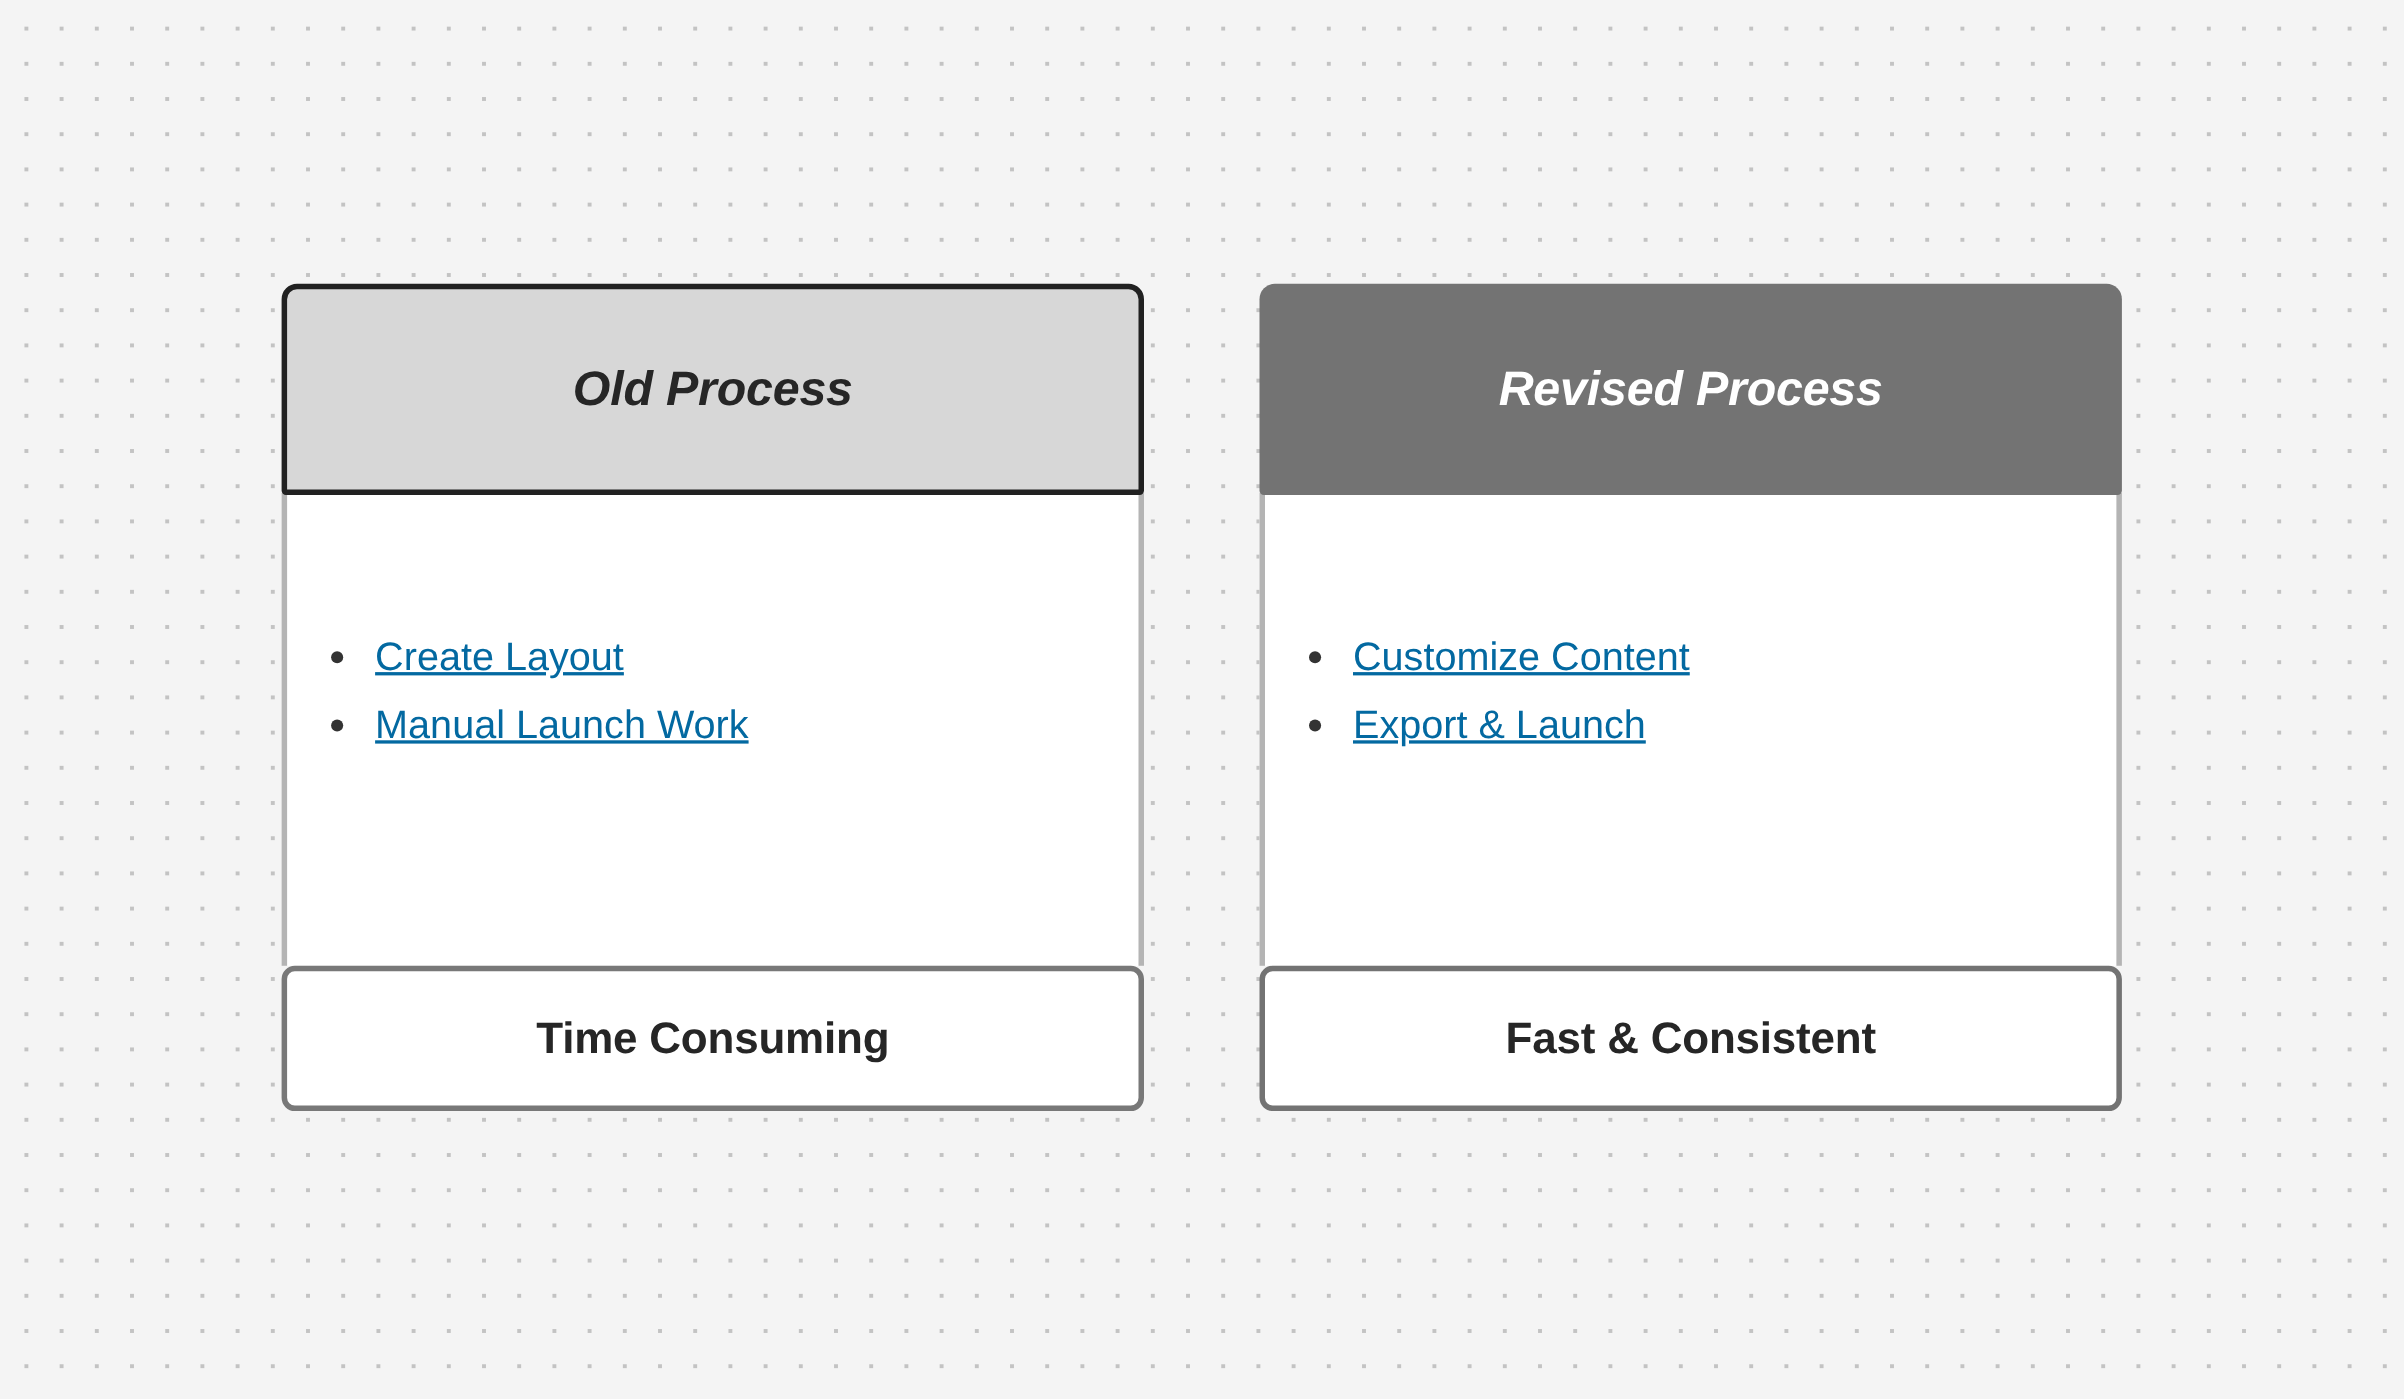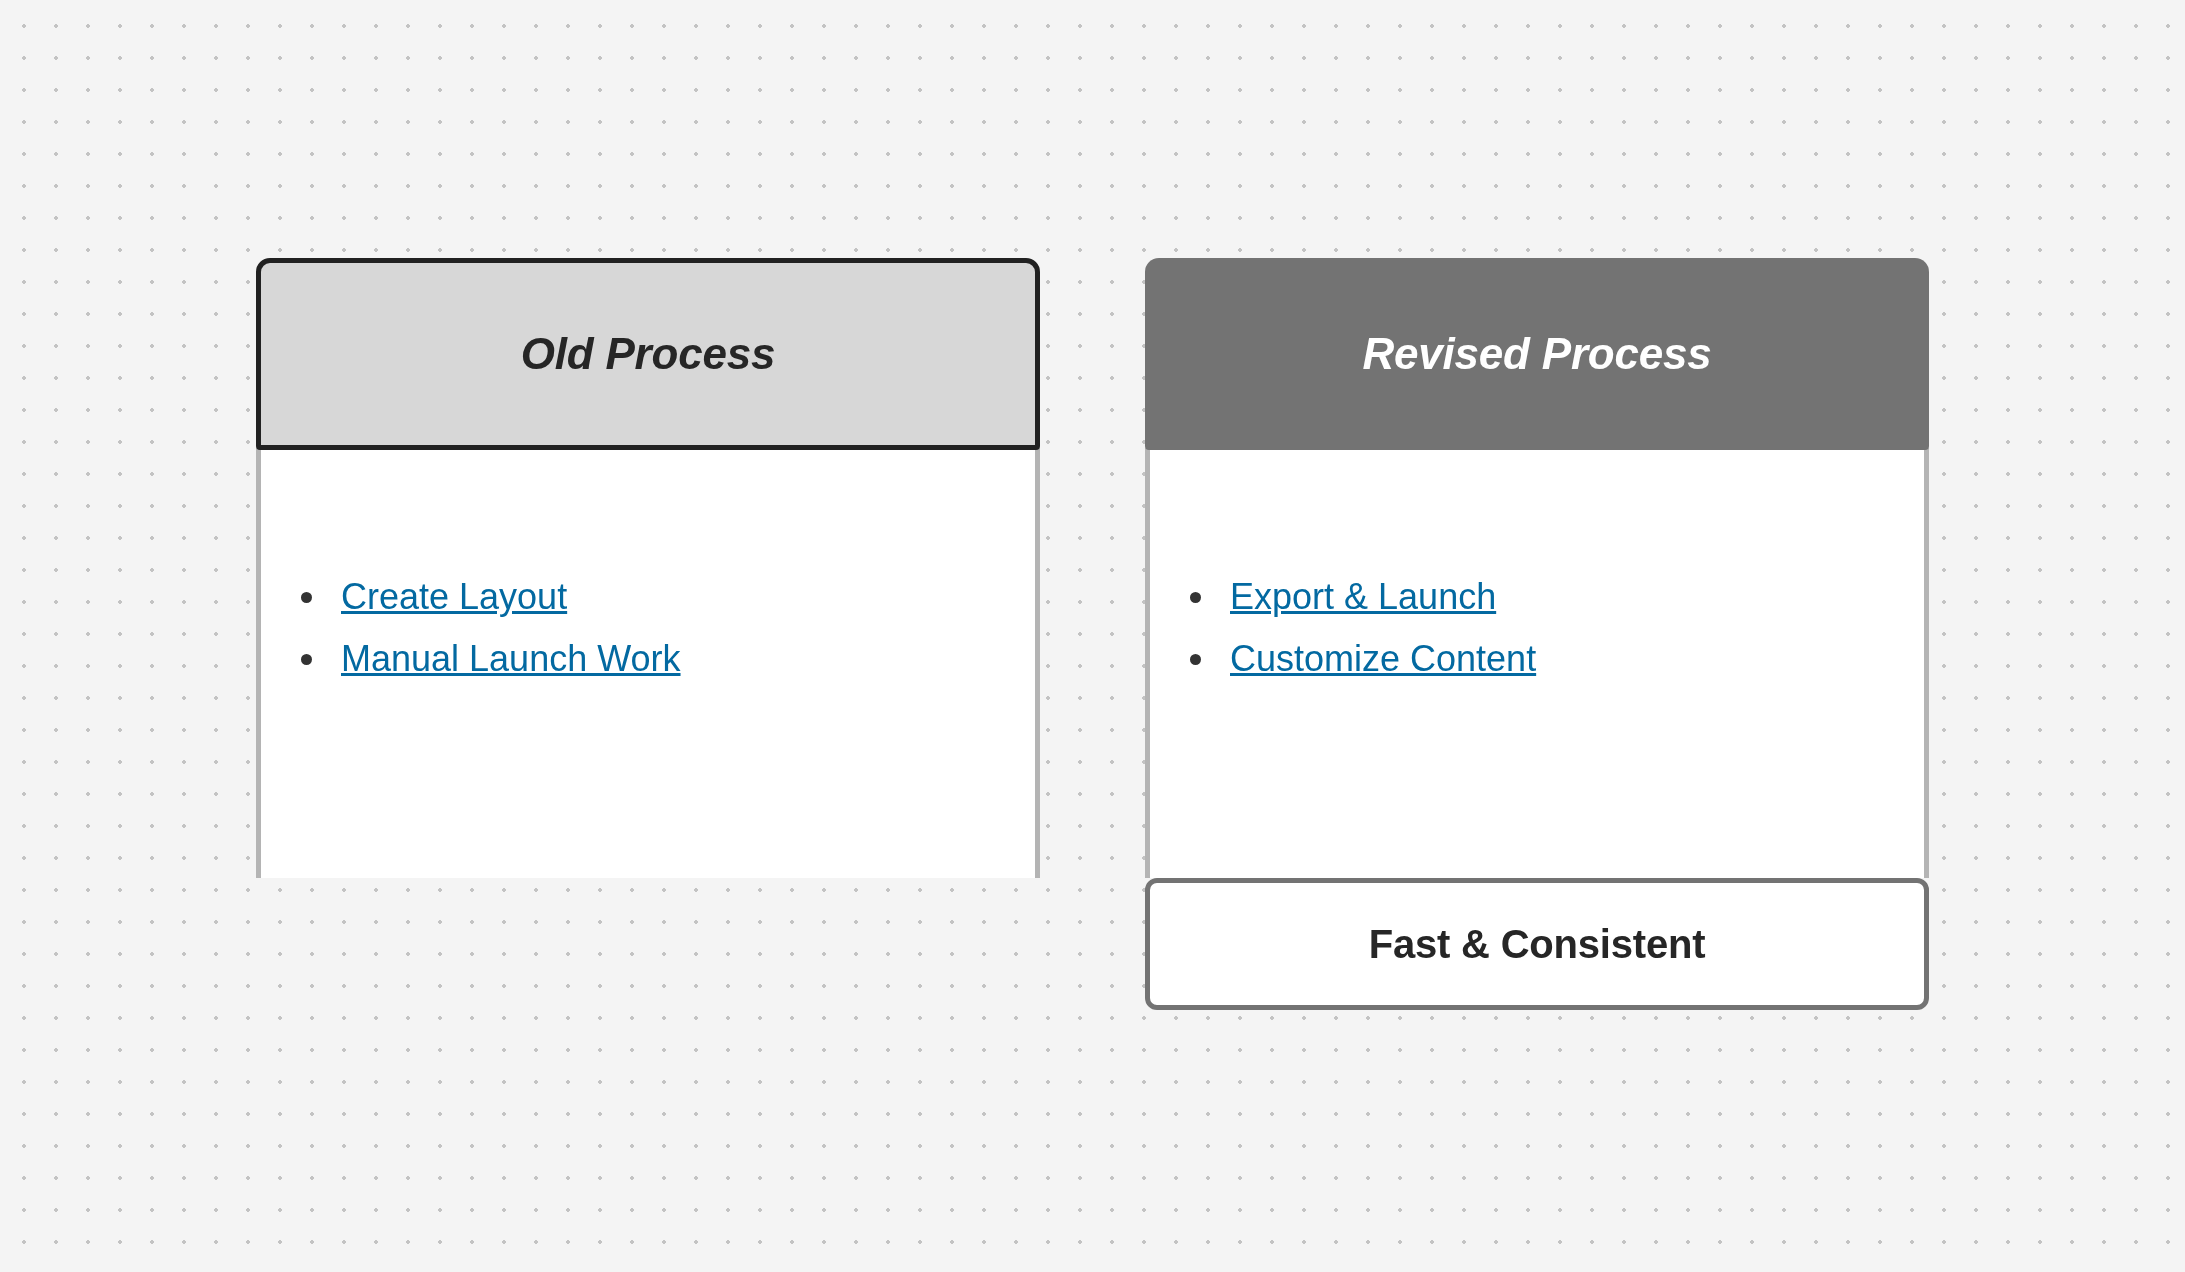--- a/index.html
+++ b/index.html
@@ -142,38 +142,41 @@
           <span class="dot"></span>
           <span>Create Layout</span>
         </li>
         <li>
           <span class="dot"></span>
           <span>Manual Launch Work</span>
         </li>
       </ul>
     </div>
 
+    <div class="col-footer">
+      <span class="label">Time Consuming</span>
+    </div>
 
   </div>
 
   <div class="column right">
 
     <div class="col-header">
       <span class="title">Revised Process</span>
     </div>
 
     <div class="col-body">
       <ul class="bullets">
         <li>
           <span class="dot"></span>
-          <span>Export &amp; Launch</span>
+          <span>Customize Content</span>
         </li>
         <li>
           <span class="dot"></span>
-          <span>Customize Content</span>
+          <span>Export &amp; Launch</span>
         </li>
       </ul>
     </div>
 
     <div class="col-footer">
       <span class="label">Fast &amp; Consistent</span>
     </div>
 
   </div>
 

